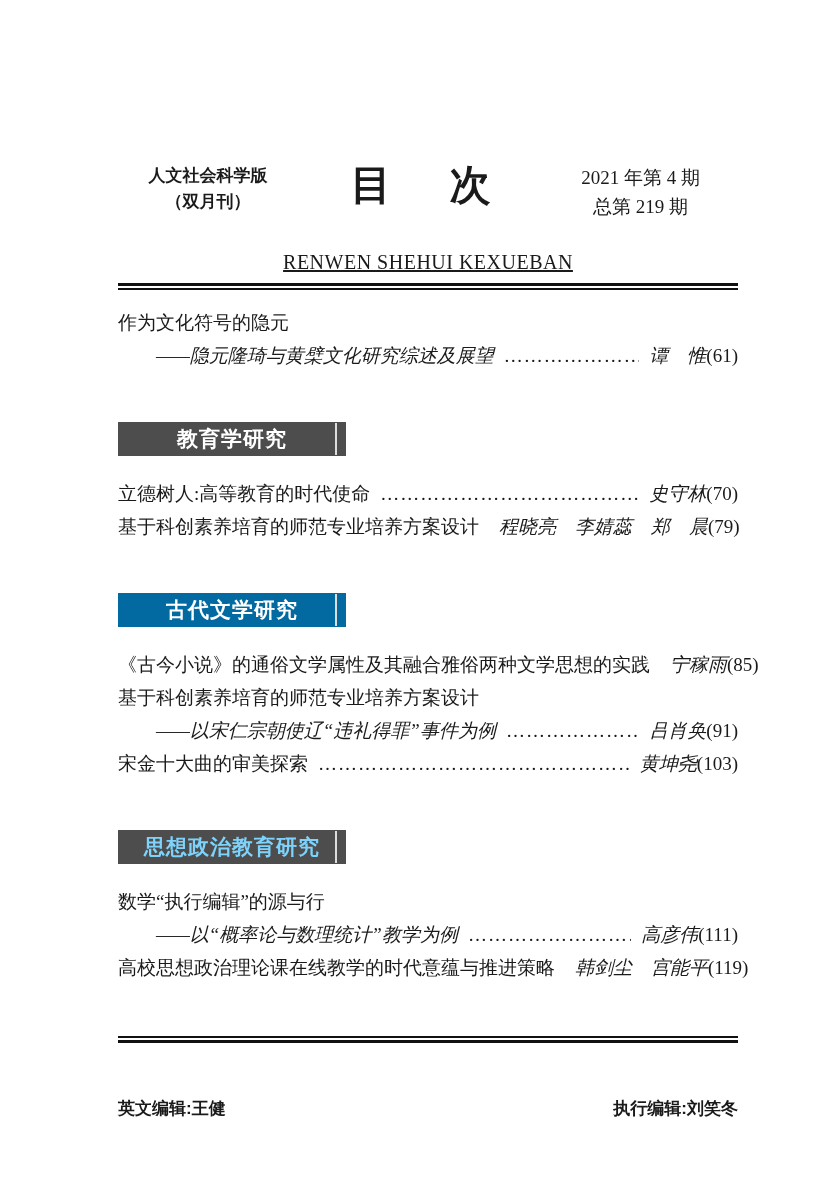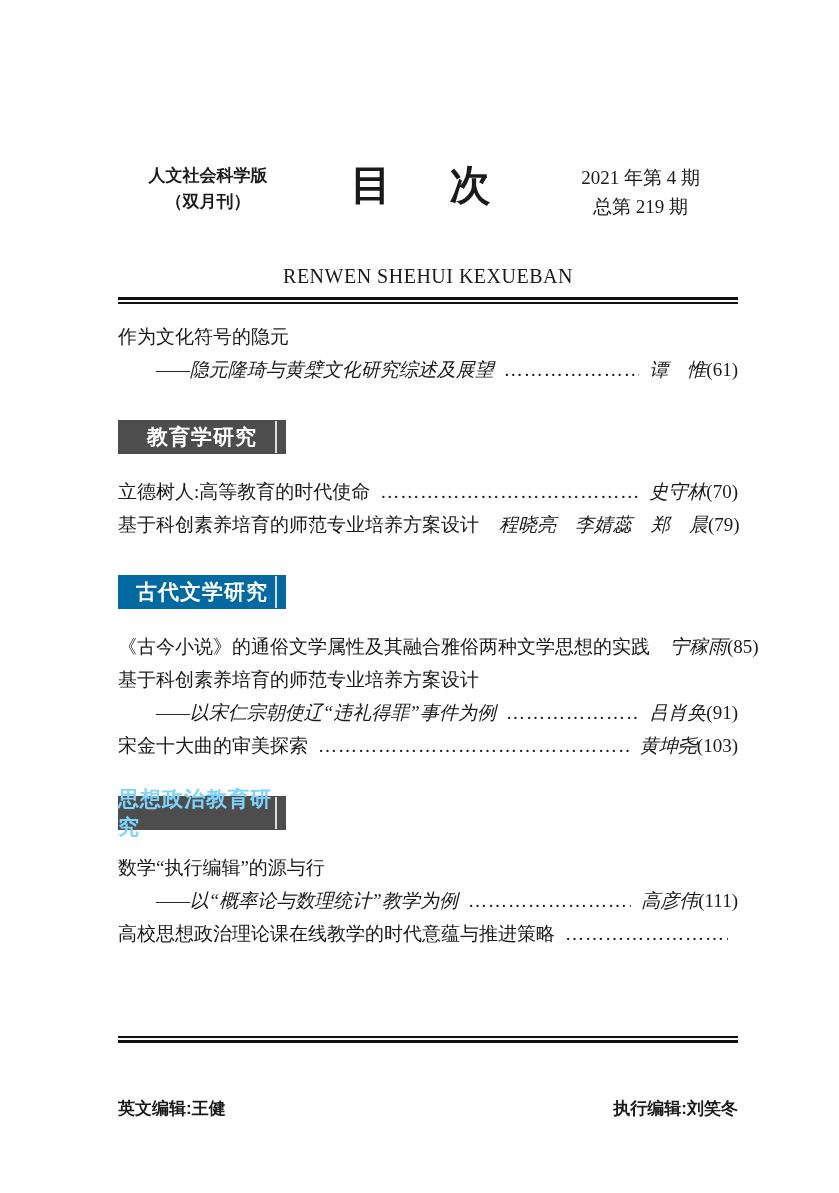--- a/index.html
+++ b/index.html
@@ -25,22 +25,22 @@
     font-family:"Liberation Sans","DejaVu Sans",sans-serif;
     font-weight:bold;font-size:41px;line-height:1;
     padding-top:2px;
   }
   .issue{
     width:195px;text-align:center;
     font-size:19px;line-height:29px;
   }
   
   .pinyin{
-    margin-top:44px;text-align:center;
-    font-size:20px;letter-spacing:.5px;
+    margin-top:30px;text-align:center;
+    font-size:20px;letter-spacing:.5px;text-decoration:underline;
   }
   .rule{
     margin-top:9px;height:2px;
     border-top:3px solid #111;border-bottom:2px solid #111;
   }
   .rule-bottom{
     position:absolute;left:118px;right:101px;top:1036px;margin:0;
     border-top:2px solid #111;border-bottom:3px solid #111;
   }
   
@@ -49,21 +49,21 @@
   .row.indent{padding-left:38px;}
   .entry-title{flex:none;}
   .kai{font-style:italic;}
   .leader{
     flex:1 1 auto;overflow:hidden;margin:0 10px;
     letter-spacing:1px;font-style:normal;
   }
   .authors{flex:none;}
   .page-num{font-style:normal;}
   .section-heading{
-    width:168px;height:34px;margin:34px 0 21px;
+    width:228px;height:34px;margin:50px 0 21px;
     display:flex;align-items:center;justify-content:center;
     position:relative;
     color:#ffffff;font-weight:bold;font-size:21px;
     letter-spacing:1px;
   }
   .section-heading::after{
     content:"";position:absolute;right:9px;top:1px;bottom:1px;width:2px;
     background:#dddddd;
   }
   
@@ -148,20 +148,21 @@
         <span class="entry-title">数学“执行编辑”的源与行</span>
       </div>
       <div class="row indent">
         <span class="entry-title kai">——以“概率论与数理统计”教学为例</span>
         <span class="leader">………………………………………………………………………………………………………………………………………………………………</span>
         <span class="authors"><span class="kai">高彦伟</span><span class="page-num">(111)</span></span>
       </div>
       <div class="row">
         <span class="entry-title">高校思想政治理论课在线教学的时代意蕴与推进策略</span>
         <span class="leader">………………………………………………………………………………………………………………………………………………………………</span>
+        <span class="authors"><span class="kai">韩剑尘　宫能平</span><span class="page-num">(119)</span></span>
       </div>
     </div>
 
   <div class="rule rule-bottom"></div>
 
   <div class="footer">
     <span>英文编辑:王健</span>
     <span>执行编辑:刘笑冬</span>
   </div>
 

